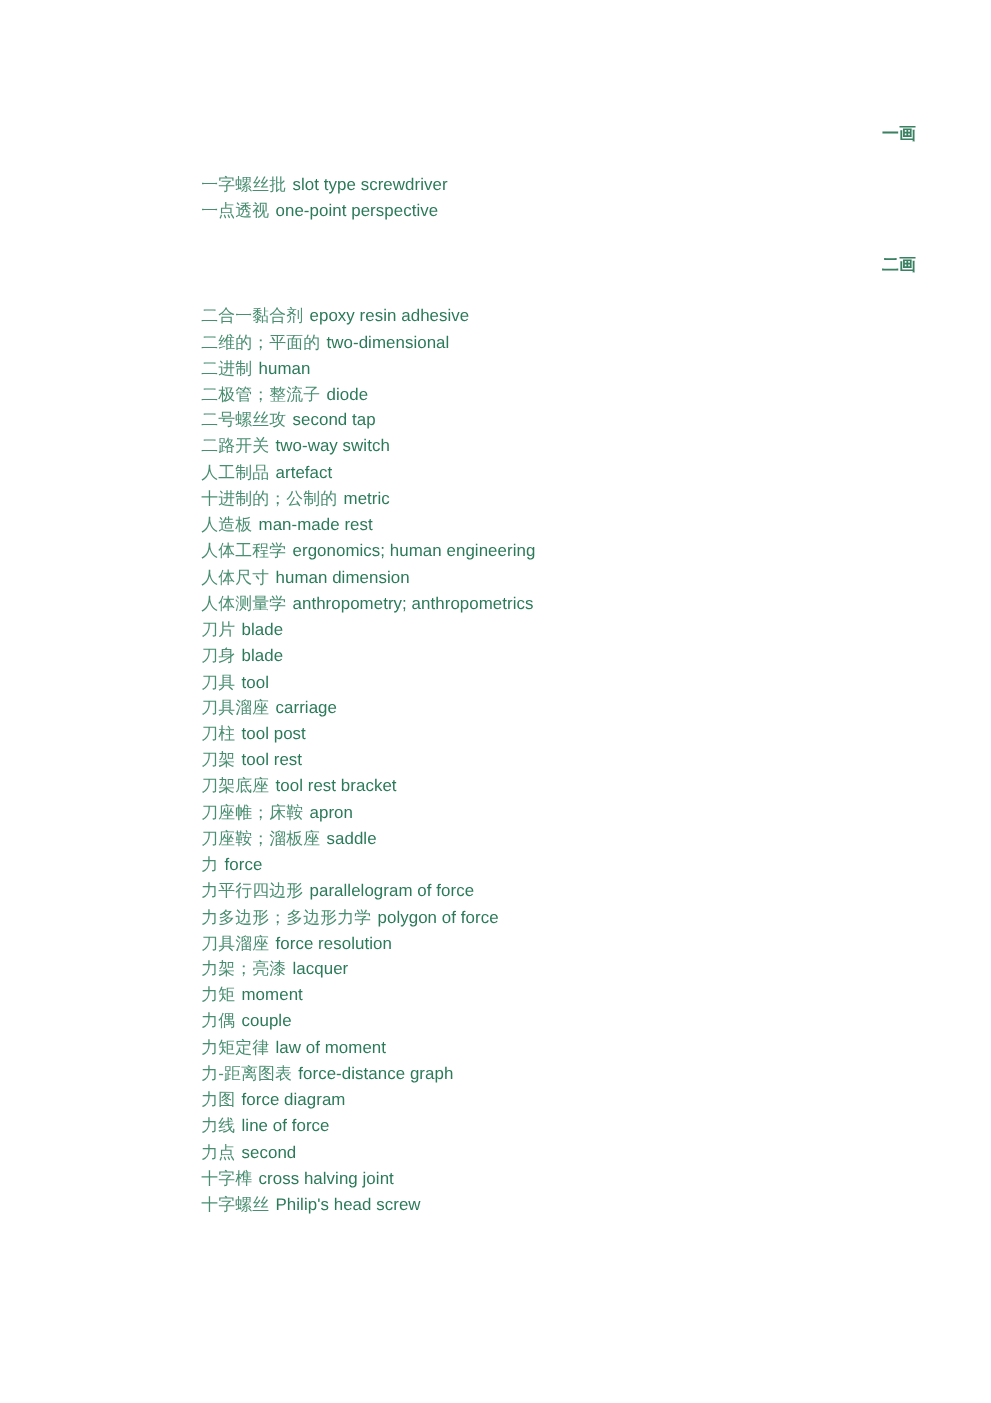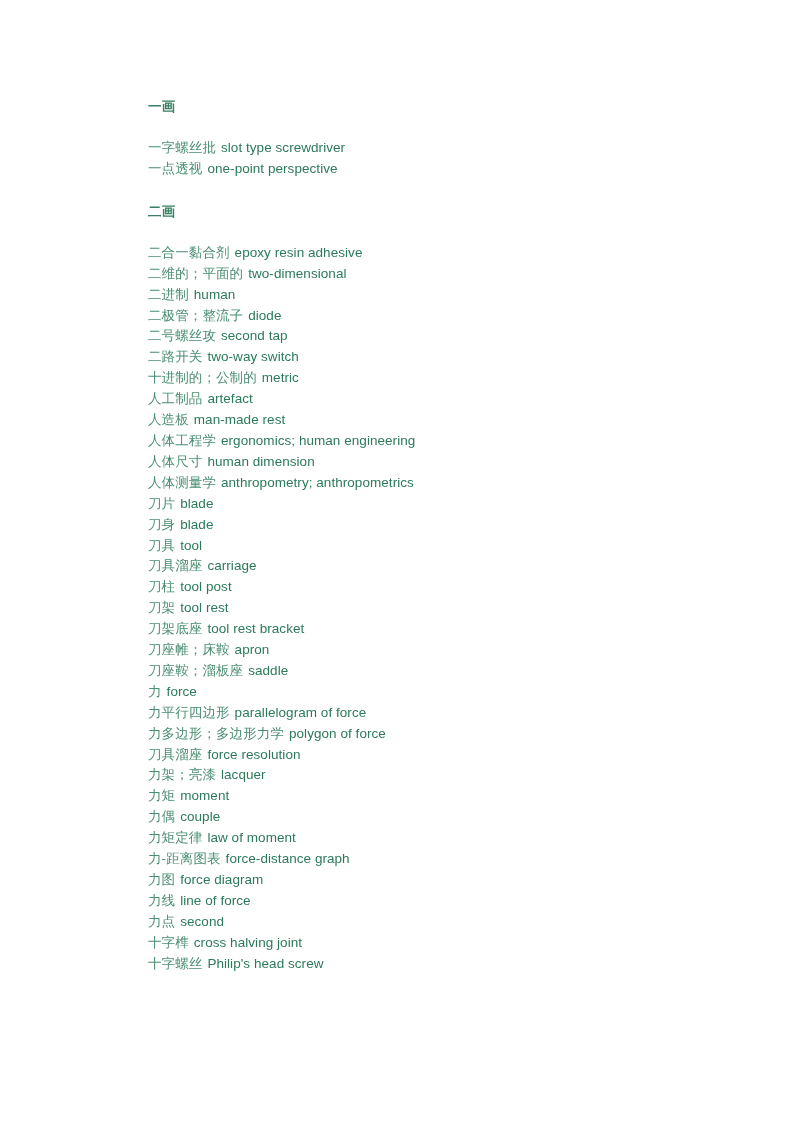--- a/index.html
+++ b/index.html
@@ -32,24 +32,25 @@
   .section + .section {
     margin-top: 21px;
   }
   .section-heading {
     font-size: 13.5px;
     line-height: 21px;
     color: #3a8062;
     margin: 0 0 21px 0;
     white-space: nowrap;
     letter-spacing: 0.2px;
+    text-align: right;
   }
   .entry-list {
     list-style: none;
-    margin: 0;
+    margin: 13px;
     padding: 0;
   }
   .entry {
     font-size: 13.5px;
     line-height: 20.9px;
     margin: 0;
     padding: 0;
     white-space: nowrap;
     color: #2f7d5d;
   }
@@ -80,22 +81,22 @@
       </section>
       <section class="section">
         <h2 class="section-heading">二画</h2>
         <ul class="entry-list">
           <li class="entry"><span class="term-zh">二合一黏合剂</span><span class="term-sep"></span><span class="term-en">epoxy resin adhesive</span></li>
           <li class="entry"><span class="term-zh">二维的；平面的</span><span class="term-sep"></span><span class="term-en">two-dimensional</span></li>
           <li class="entry"><span class="term-zh">二进制</span><span class="term-sep"></span><span class="term-en">human</span></li>
           <li class="entry"><span class="term-zh">二极管；整流子</span><span class="term-sep"></span><span class="term-en">diode</span></li>
           <li class="entry"><span class="term-zh">二号螺丝攻</span><span class="term-sep"></span><span class="term-en">second tap</span></li>
           <li class="entry"><span class="term-zh">二路开关</span><span class="term-sep"></span><span class="term-en">two-way switch</span></li>
+          <li class="entry"><span class="term-zh">人工制品</span><span class="term-sep"></span><span class="term-en">artefact</span></li>
           <li class="entry"><span class="term-zh">十进制的；公制的</span><span class="term-sep"></span><span class="term-en">metric</span></li>
-          <li class="entry"><span class="term-zh">人工制品</span><span class="term-sep"></span><span class="term-en">artefact</span></li>
           <li class="entry"><span class="term-zh">人造板</span><span class="term-sep"></span><span class="term-en">man-made rest</span></li>
           <li class="entry"><span class="term-zh">人体工程学</span><span class="term-sep"></span><span class="term-en">ergonomics; human engineering</span></li>
           <li class="entry"><span class="term-zh">人体尺寸</span><span class="term-sep"></span><span class="term-en">human dimension</span></li>
           <li class="entry"><span class="term-zh">人体测量学</span><span class="term-sep"></span><span class="term-en">anthropometry; anthropometrics</span></li>
           <li class="entry"><span class="term-zh">刀片</span><span class="term-sep"></span><span class="term-en">blade</span></li>
           <li class="entry"><span class="term-zh">刀身</span><span class="term-sep"></span><span class="term-en">blade</span></li>
           <li class="entry"><span class="term-zh">刀具</span><span class="term-sep"></span><span class="term-en">tool</span></li>
           <li class="entry"><span class="term-zh">刀具溜座</span><span class="term-sep"></span><span class="term-en">carriage</span></li>
           <li class="entry"><span class="term-zh">刀柱</span><span class="term-sep"></span><span class="term-en">tool post</span></li>
           <li class="entry"><span class="term-zh">刀架</span><span class="term-sep"></span><span class="term-en">tool rest</span></li>

